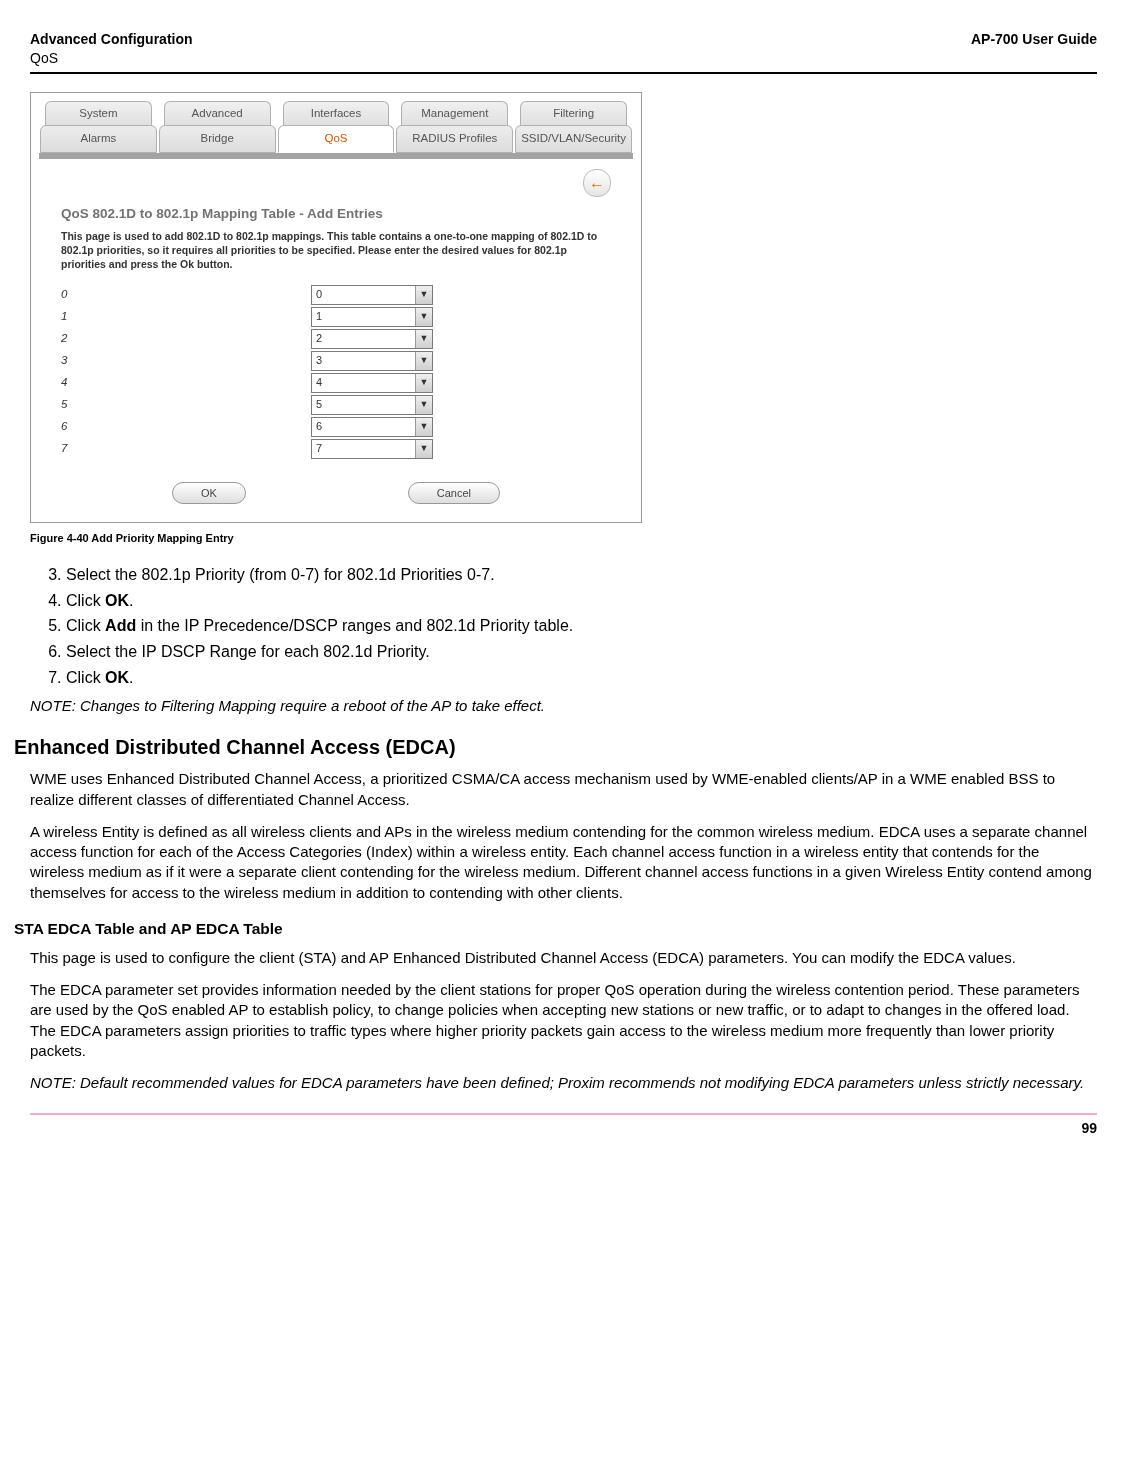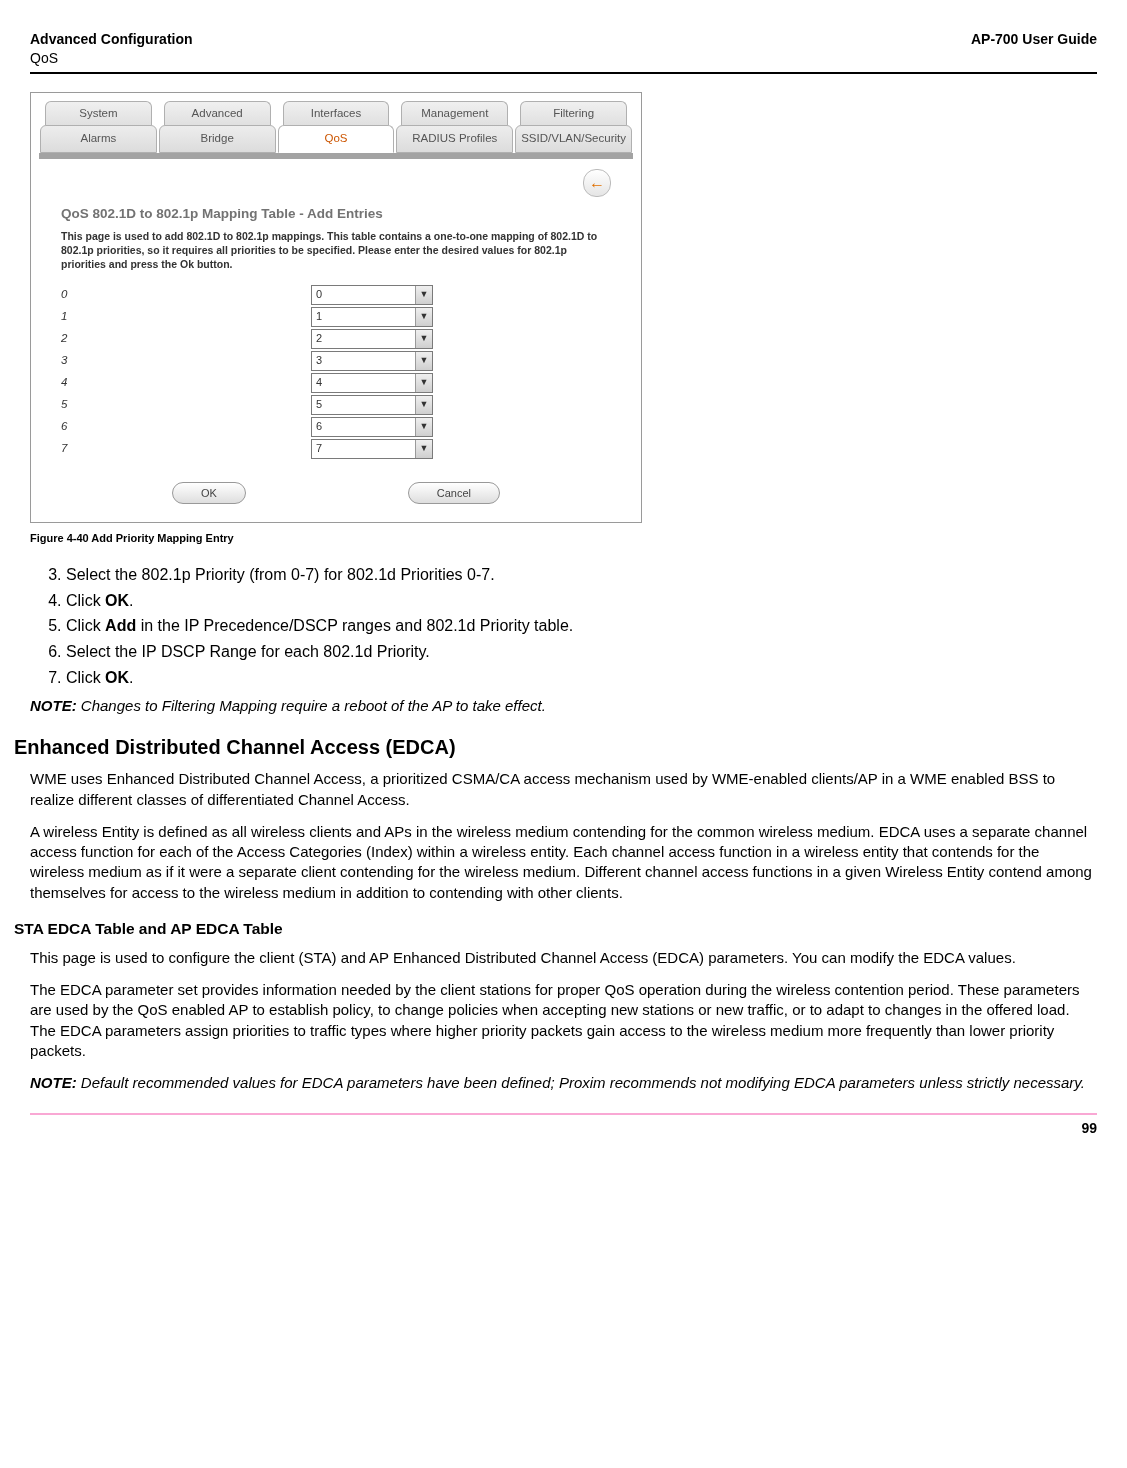--- a/index.html
+++ b/index.html
@@ -140,21 +140,21 @@
     border-radius: 11px;
     padding: 3px 28px;
     background: linear-gradient(#fff,#dedede);
     font-size: 11px;
     color: #444;
   }
   .fig-caption { font-weight: bold; margin: 6px 0 16px 0; font-size: 11px; }
   ol.steps { margin: 0 0 6px 18px; padding-left: 18px; font-size: 16px; }
   ol.steps li { padding: 2px 0; }
   .note-line { font-size: 15px; margin: 6px 0 18px 0; }
-  .note-line .lbl { font-weight: bold; font-style: italic; margin-top: 40px; }
+  .note-line .lbl { font-weight: normal; font-style: italic; margin-top: 40px; }
   .note-line .txt { font-style: italic; }
   h2.section { font-weight: bold; font-size: 20px; margin: 0 0 8px -16px; }
   h3.subsection { font-weight: bold; font-size: 15.5px; margin: 16px 0 8px -16px; }
   p.body { font-size: 15px; margin: 0 0 12px 0; }
   .footer {
     border-top: 2px solid #f9a8d4;
     margin-top: 20px;
     padding-top: 4px;
     text-align: right;
     font-weight: bold;

